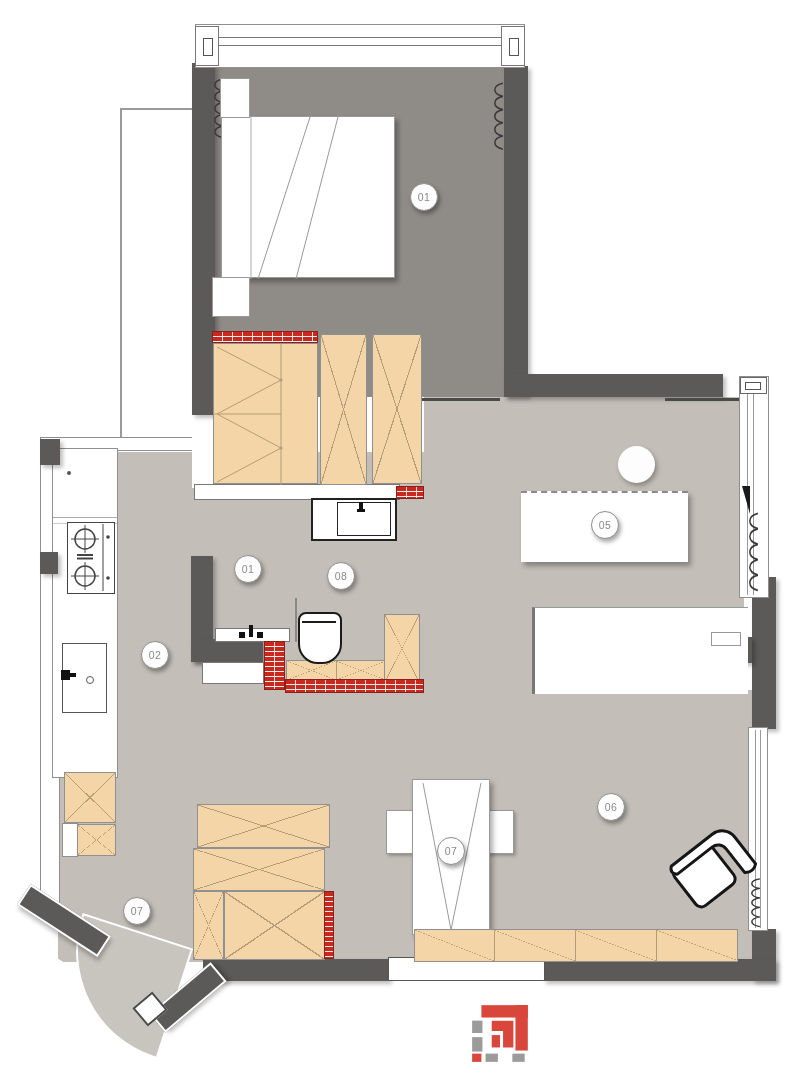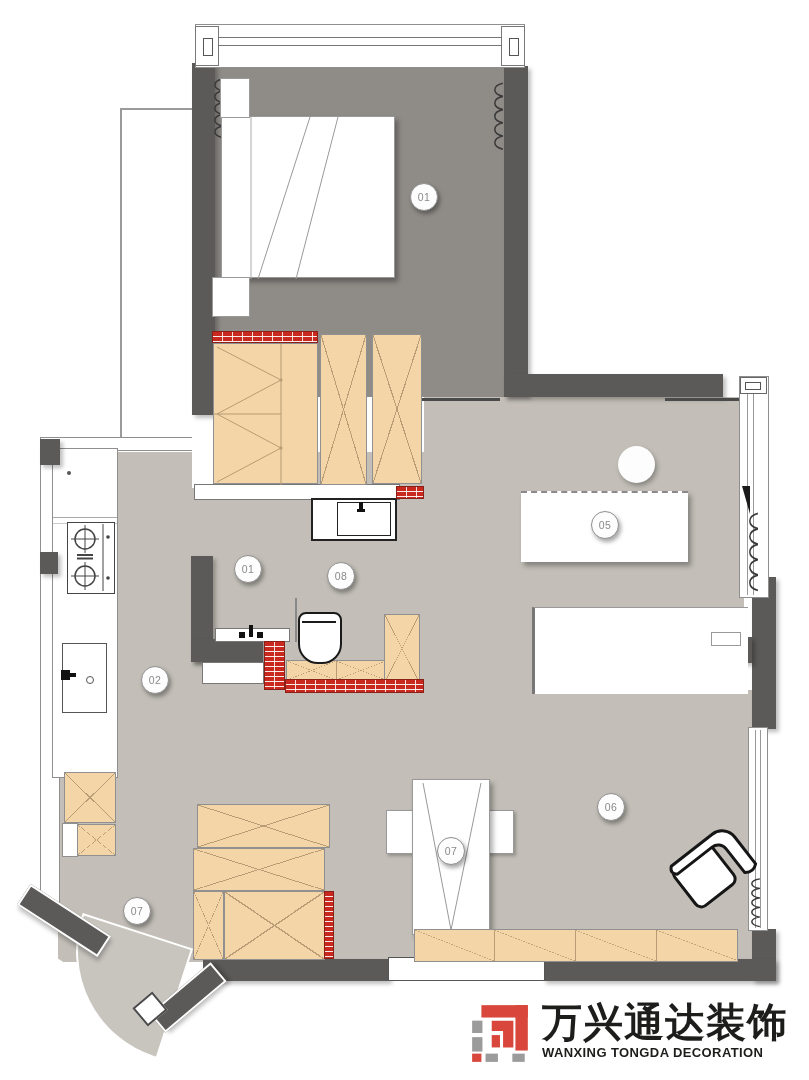--- a/index.html
+++ b/index.html
@@ -239,21 +239,21 @@
 
   <div class="wood x" style="left:197px;top:804px;width:133px;height:44px;z-index:10;"></div>
   <div class="wood x" style="left:193px;top:848px;width:132px;height:43px;z-index:10;"></div>
   <div class="wood x" style="left:193px;top:891px;width:31px;height:69px;z-index:10;"></div>
   <div class="wood x" style="left:224px;top:891px;width:101px;height:69px;z-index:10;"></div>
   <div class="brick" style="left:324px;top:891px;width:10px;height:68px;z-index:11;"></div>
 
   <div class="lab" style="left:123px;top:897px;">
       <span>07</span>
     </div>
-  <div class="lab" style="left:141px;top:666px;align-items:center;">
+  <div class="lab" style="left:141px;top:641px;align-items:center;">
       <span>02</span>
     </div>
   <div class="lab" style="left:597px;top:793px;">
       <span>06</span>
     </div>
   <div class="lab" style="left:437px;top:837px;">
       <span>07</span>
     </div>
   <div class="lab" style="left:591px;top:511px;justify-content:center;">
       <span>05</span>
@@ -275,19 +275,15 @@
         <rect x="46" y="5" width="12" height="44" fill="#d9473c"></rect>
         <path d="M23,20 h21 v26 h-10 v-16 h-11 z" fill="#d9473c"></path>
         <rect x="23" y="34" width="8" height="12" fill="#d9473c"></rect>
         <rect x="4" y="20" width="10" height="12" fill="#9b9b9b"></rect>
         <rect x="4" y="36" width="10" height="14" fill="#9b9b9b"></rect>
         <rect x="4" y="52" width="9" height="8" fill="#d9473c"></rect>
         <rect x="17" y="52" width="12" height="8" fill="#9b9b9b"></rect>
         <rect x="43" y="52" width="12" height="8" fill="#9b9b9b"></rect>
       </svg>
     </div>
-    <div class="brand-text">
-      <div class="brand-zh">万兴通达装饰</div>
-      <div class="brand-en">WANXING TONGDA DECORATION</div>
-    </div>
   </div>
 
 </div>
 
 </body></html>

